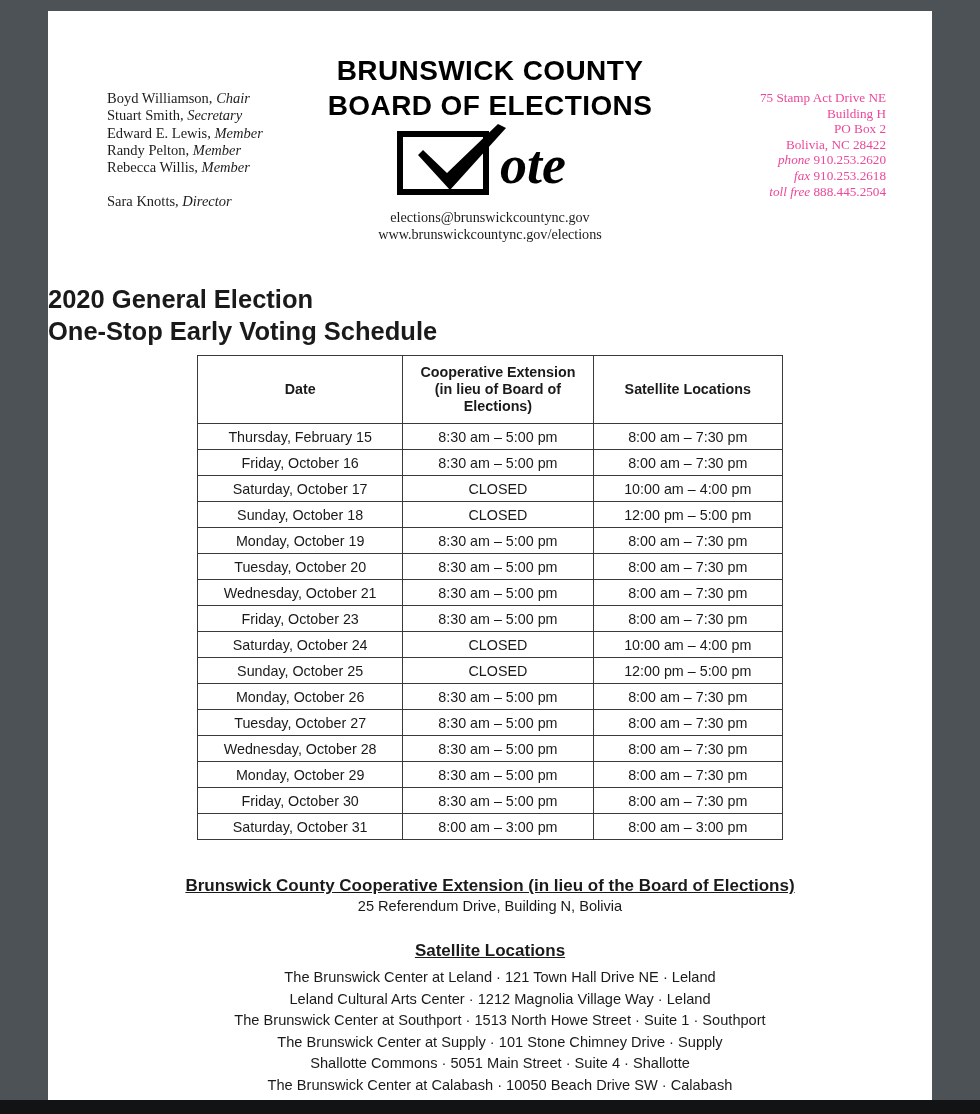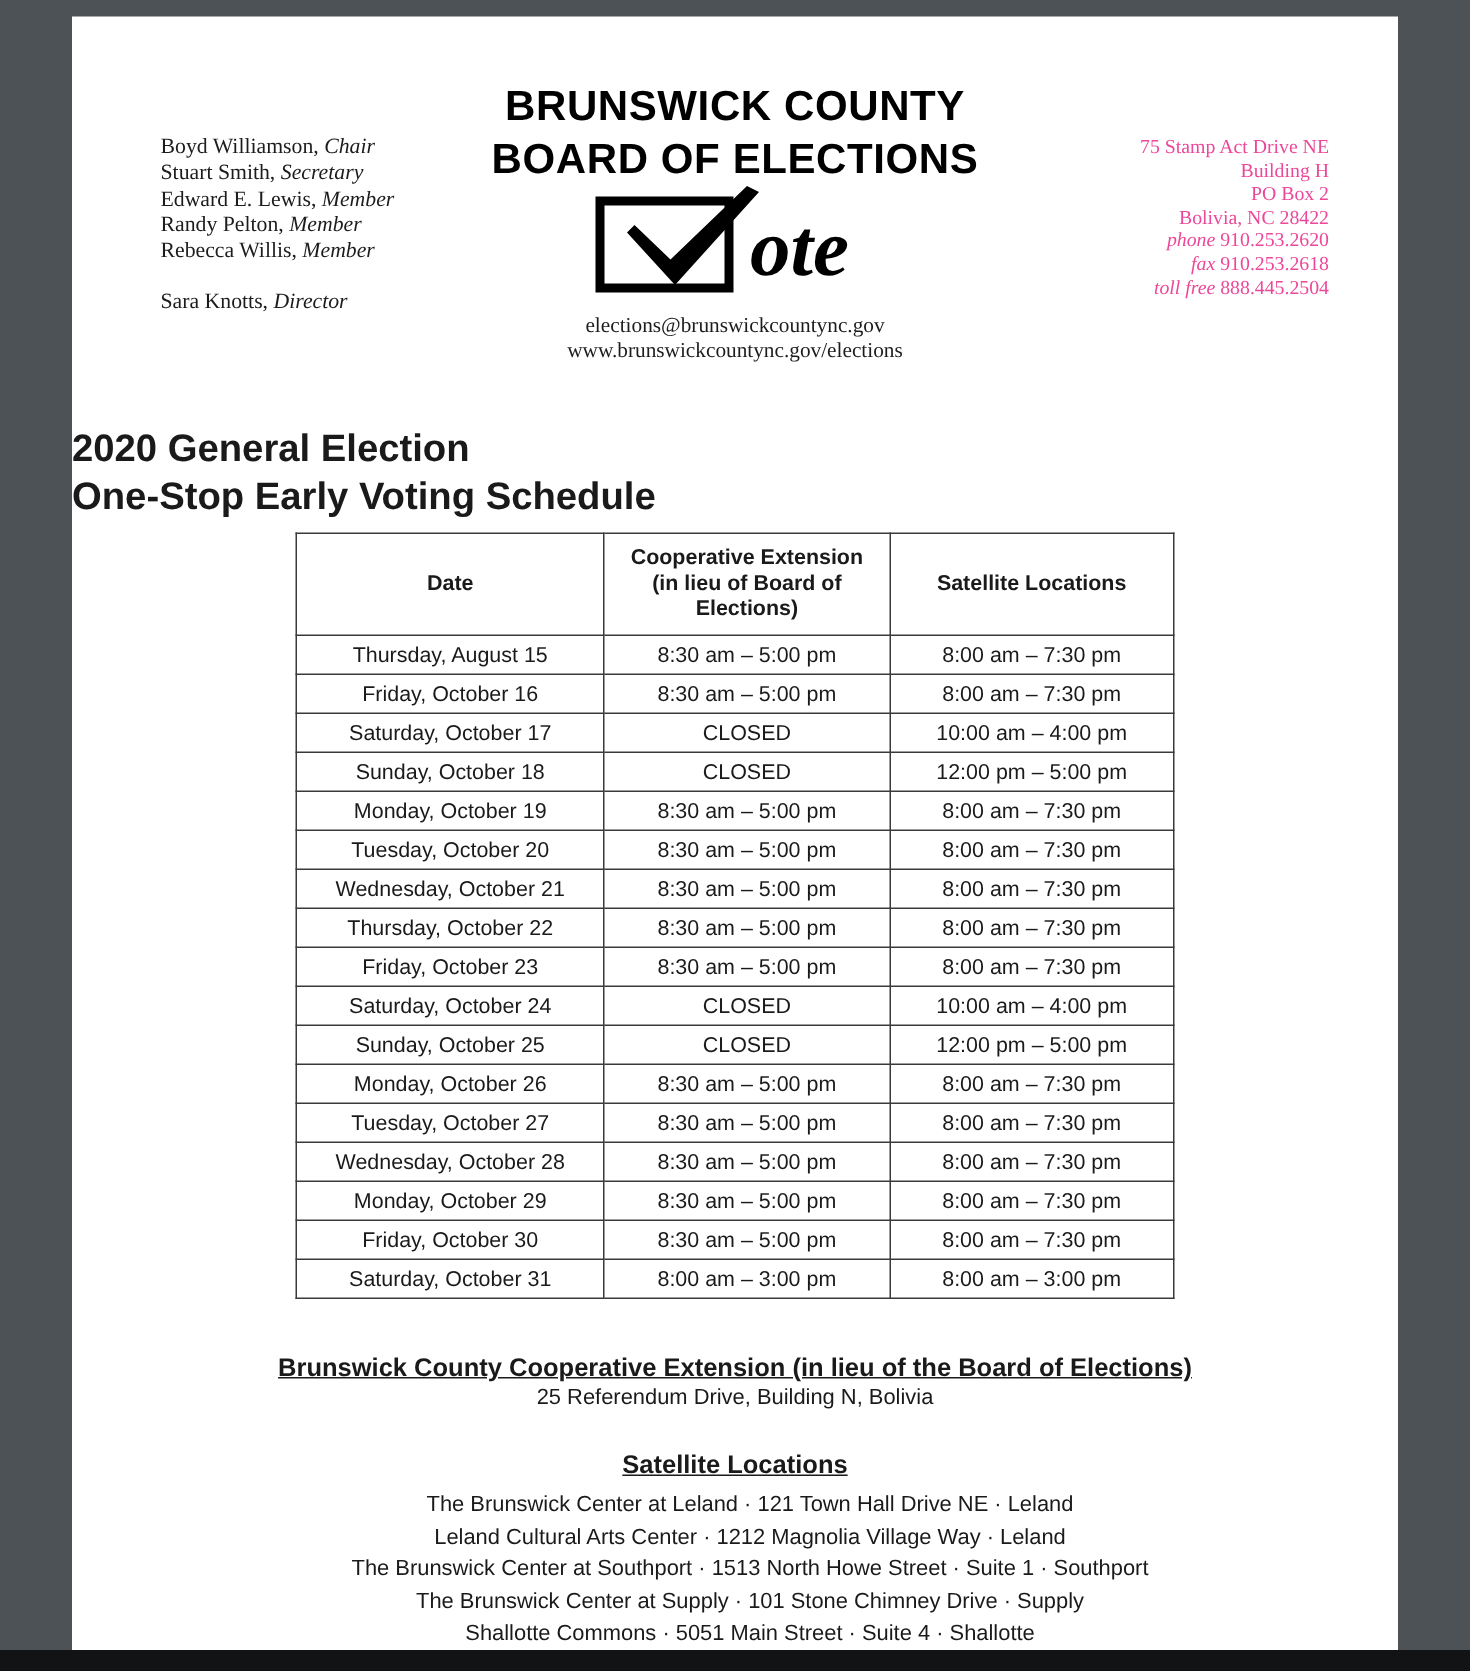--- a/index.html
+++ b/index.html
@@ -277,21 +277,21 @@
           <th>Date</th>
           <th>
             <span>Cooperative Extension</span><br>
             <span>(in lieu of Board of Elections)</span>
           </th>
           <th>Satellite Locations</th>
         </tr>
       </thead>
       <tbody id="schedule-body">
           <tr>
-            <td>Thursday, August 15</td>
+            <td>Thursday, February 15</td>
             <td>8:30 am – 5:00 pm</td>
             <td>8:00 am – 7:30 pm</td>
           </tr>
           <tr>
             <td>Friday, October 16</td>
             <td>8:30 am – 5:00 pm</td>
             <td>8:00 am – 7:30 pm</td>
           </tr>
           <tr>
             <td>Saturday, October 17</td>
@@ -308,25 +308,20 @@
             <td>8:30 am – 5:00 pm</td>
             <td>8:00 am – 7:30 pm</td>
           </tr>
           <tr>
             <td>Tuesday, October 20</td>
             <td>8:30 am – 5:00 pm</td>
             <td>8:00 am – 7:30 pm</td>
           </tr>
           <tr>
             <td>Wednesday, October 21</td>
-            <td>8:30 am – 5:00 pm</td>
-            <td>8:00 am – 7:30 pm</td>
-          </tr>
-          <tr>
-            <td>Thursday, October 22</td>
             <td>8:30 am – 5:00 pm</td>
             <td>8:00 am – 7:30 pm</td>
           </tr>
           <tr>
             <td>Friday, October 23</td>
             <td>8:30 am – 5:00 pm</td>
             <td>8:00 am – 7:30 pm</td>
           </tr>
           <tr>
             <td>Saturday, October 24</td>

